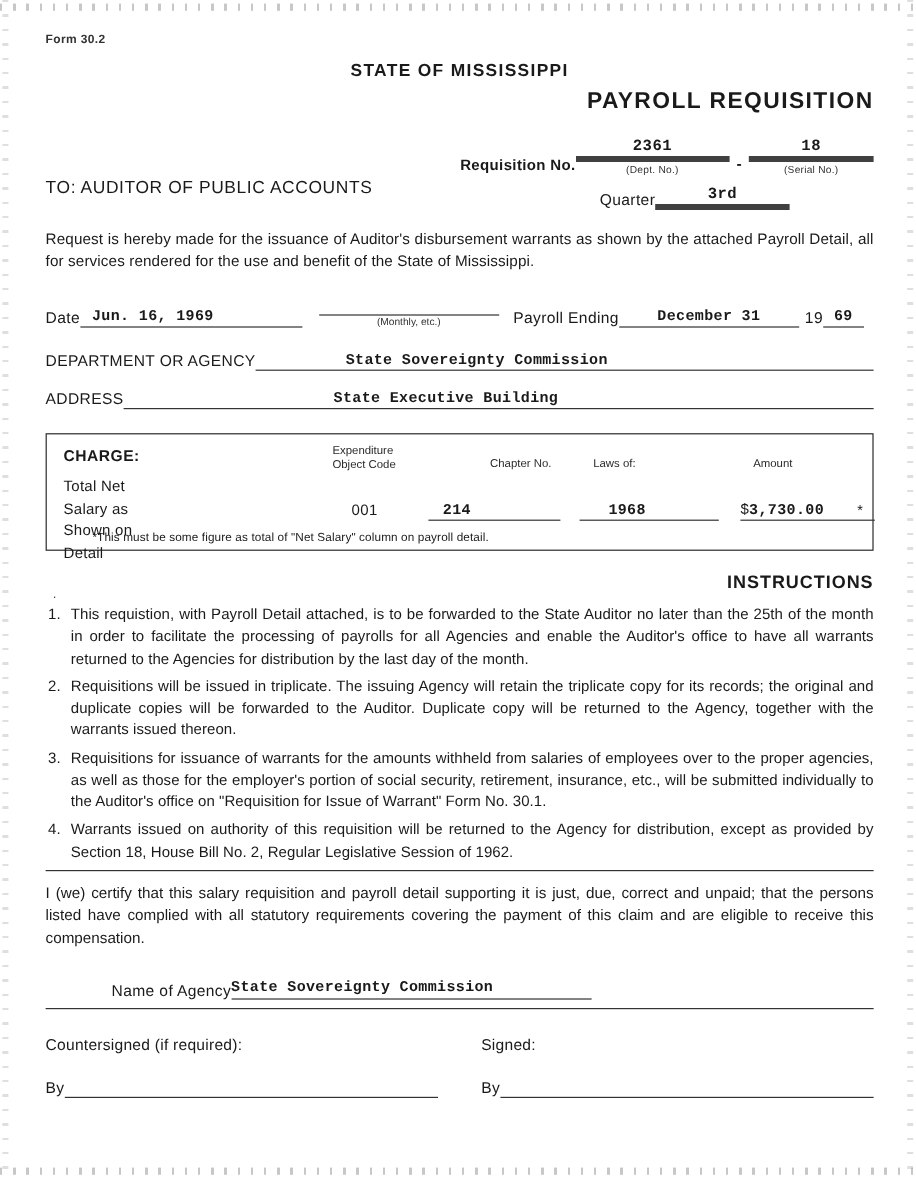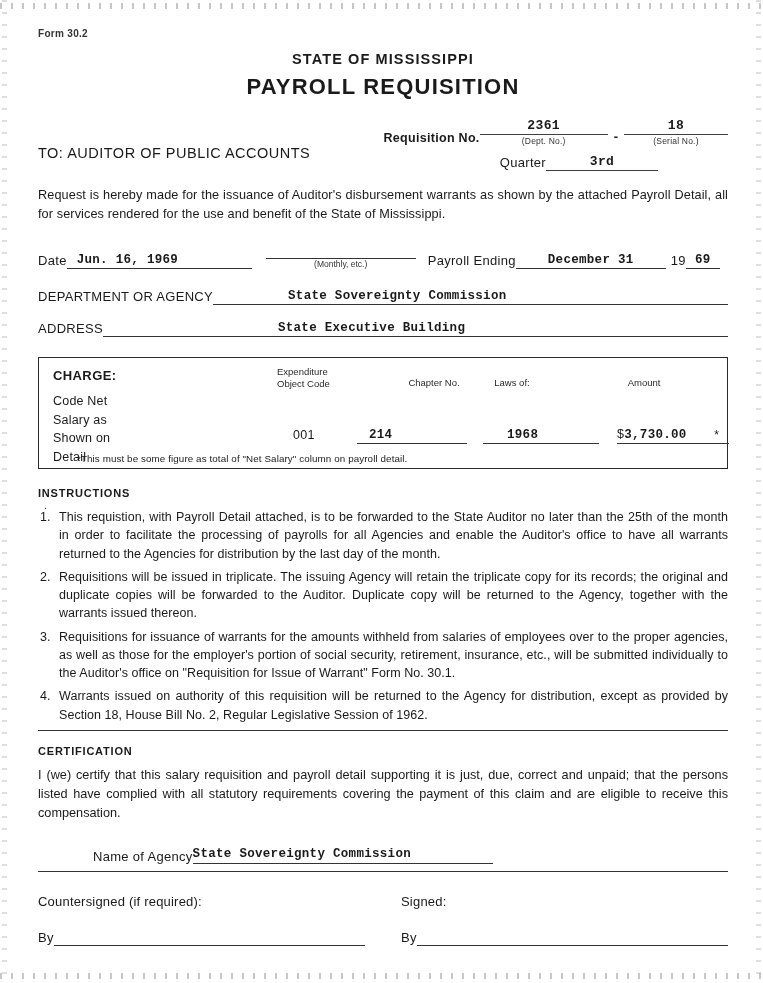--- a/index.html
+++ b/index.html
@@ -60,42 +60,43 @@
     letter-spacing: .3px;
     color: #333;
   }
   .title-block { text-align: center; margin-top: 12px; }
   .title-state {
     font-size: 14.5px;
     font-weight: bold;
     letter-spacing: 1.1px;
   }
   .title-main {
-    font-size: 22px;
+    font-size: 19px;
     font-weight: bold;
     letter-spacing: 1.2px;
     margin-top: 7px;
+    text-align: right;
   }
 
   
   .req-row {
     margin-top: 18px;
     display: flex;
     justify-content: flex-end;
     align-items: flex-end;
   }
   .req-label {
     font-size: 12.5px;
     font-weight: bold;
     letter-spacing: .3px;
     padding-bottom: 1px;
   }
   .fill {
     position: relative;
-    border-bottom: 1px solid #404040;
+    border-bottom: 5px solid #404040;
     font-family: "Liberation Mono", monospace;
     font-weight: bold;
     font-size: 13px;
     letter-spacing: .4px;
     text-align: center;
     padding: 0 4px 1px;
     white-space: nowrap;
   }
   .sub-note {
     font-size: 8.5px;
@@ -169,21 +170,21 @@
     text-align: center;
     color: #333;
   }
 
   
   .charge-box {
     margin-top: 20px;
     border: 1px solid #2a2a2a;
     padding: 10px 12px 6px 14px;
     position: relative;
-    height: 112px;
+    height: 98px;
   }
   .charge-title {
     font-size: 13px;
     font-weight: bold;
     letter-spacing: .4px;
   }
   .charge-heads {
     position: absolute;
     top: 8px;
     left: 0;
@@ -247,22 +248,22 @@
   .charge-foot {
     position: absolute;
     bottom: 4px;
     left: 38px;
     font-size: 9.8px;
     letter-spacing: .1px;
   }
 
   
   .section-head {
-    text-align: left;
-    font-size: 11px;
+    text-align: right;
+    font-size: 15px;
     font-weight: bold;
     letter-spacing: .8px;
     margin-top: 18px;
   }
   .stray-dot {
     position: absolute;
     font-size: 11px;
     color: #444;
   }
   ol.instructions {
@@ -407,21 +408,21 @@
       <div class="ch ch-eoc">
         <div>Expenditure</div>
         <div>Object Code</div>
       </div>
       <div class="ch ch-chap">Chapter No.</div>
       <div class="ch ch-laws">Laws of:</div>
       <div class="ch ch-amt">Amount</div>
     </div>
 
     <div class="charge-leftcol">
-      <div>Code Net</div>
+      <div>Total Net</div>
       <div>Salary as</div>
       <div>Shown on</div>
       <div>Detail</div>
     </div>
 
     <div class="asterisk-mark">*</div>
 
     <div class="charge-values">
       <span class="cv cv-plain cv-001">001</span>
 
@@ -444,21 +445,20 @@
   </div>
   <ol class="instructions">
     <li>This requistion, with Payroll Detail attached, is to be forwarded to the State Auditor no later than the 25th of the month in order to facilitate the processing of payrolls for all Agencies and enable the Auditor's office to have all warrants returned to the Agencies for distribution by the last day of the month.</li>
     <li>Requisitions will be issued in triplicate.  The issuing Agency will retain the triplicate copy for its records; the original and duplicate copies will be forwarded to the Auditor.  Duplicate copy will be returned to the Agency, together with the warrants issued thereon.</li>
     <li>Requisitions for issuance of warrants for the amounts withheld from salaries of employees over to the proper agencies, as well as those for the employer's portion of social security, retirement, insurance, etc., will be submitted individually to the Auditor's office on "Requisition for Issue of Warrant" Form No. 30.1.</li>
     <li>Warrants issued on authority of this requisition will be returned to the Agency for distribution, except as provided by Section 18, House Bill No. 2, Regular Legislative Session of 1962.</li>
   </ol>
 
   <div class="hr-full" style="margin-top:6px;"></div>
 
-  <div class="section-head" style="margin-top:14px;">CERTIFICATION</div>
   <div class="cert-para">I (we) certify that this salary requisition and payroll detail supporting it is just, due, correct and unpaid; that the persons listed have complied with all statutory requirements covering the payment of this claim and are eligible to receive this compensation.</div>
 
   <div class="agency-row">
     <span class="lbl">Name of Agency</span>
     <span class="rule" style="flex:0 0 300px;">
       <span class="val" style="left:0; bottom:2px;">State Sovereignty Commission</span>
     </span>
   </div>
 
   <div class="hr-full" style="margin-top:6px;"></div>

